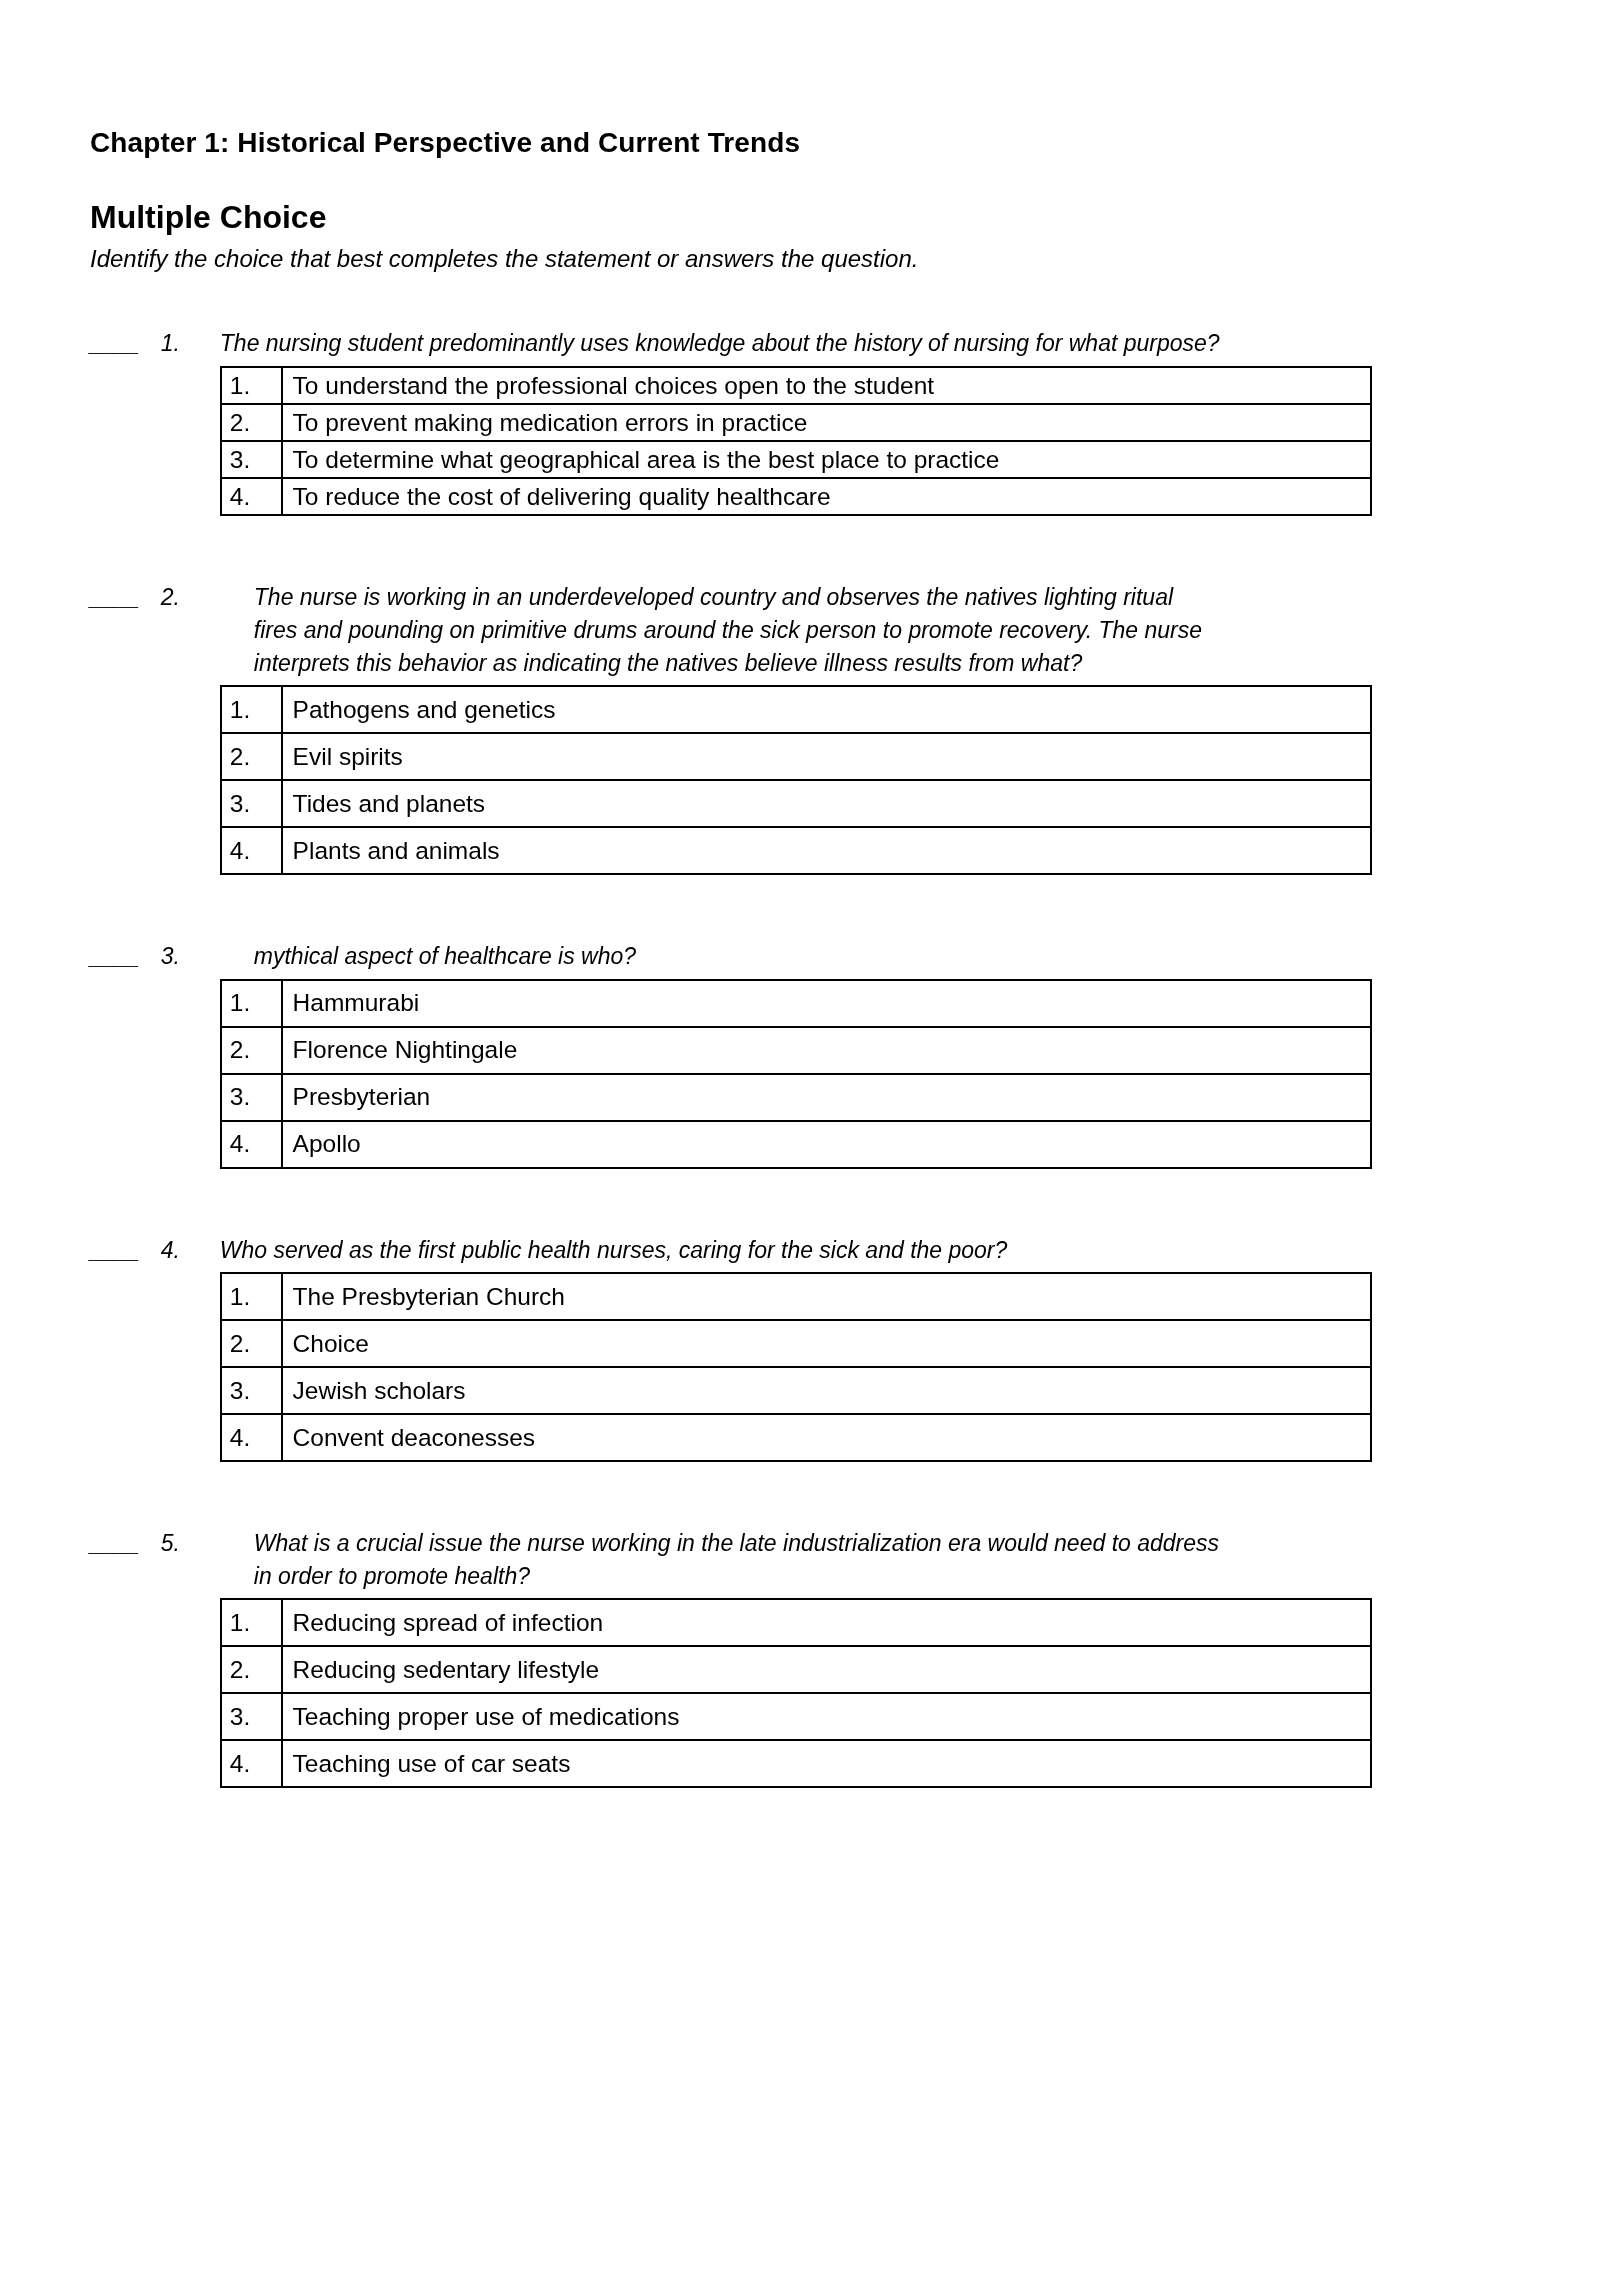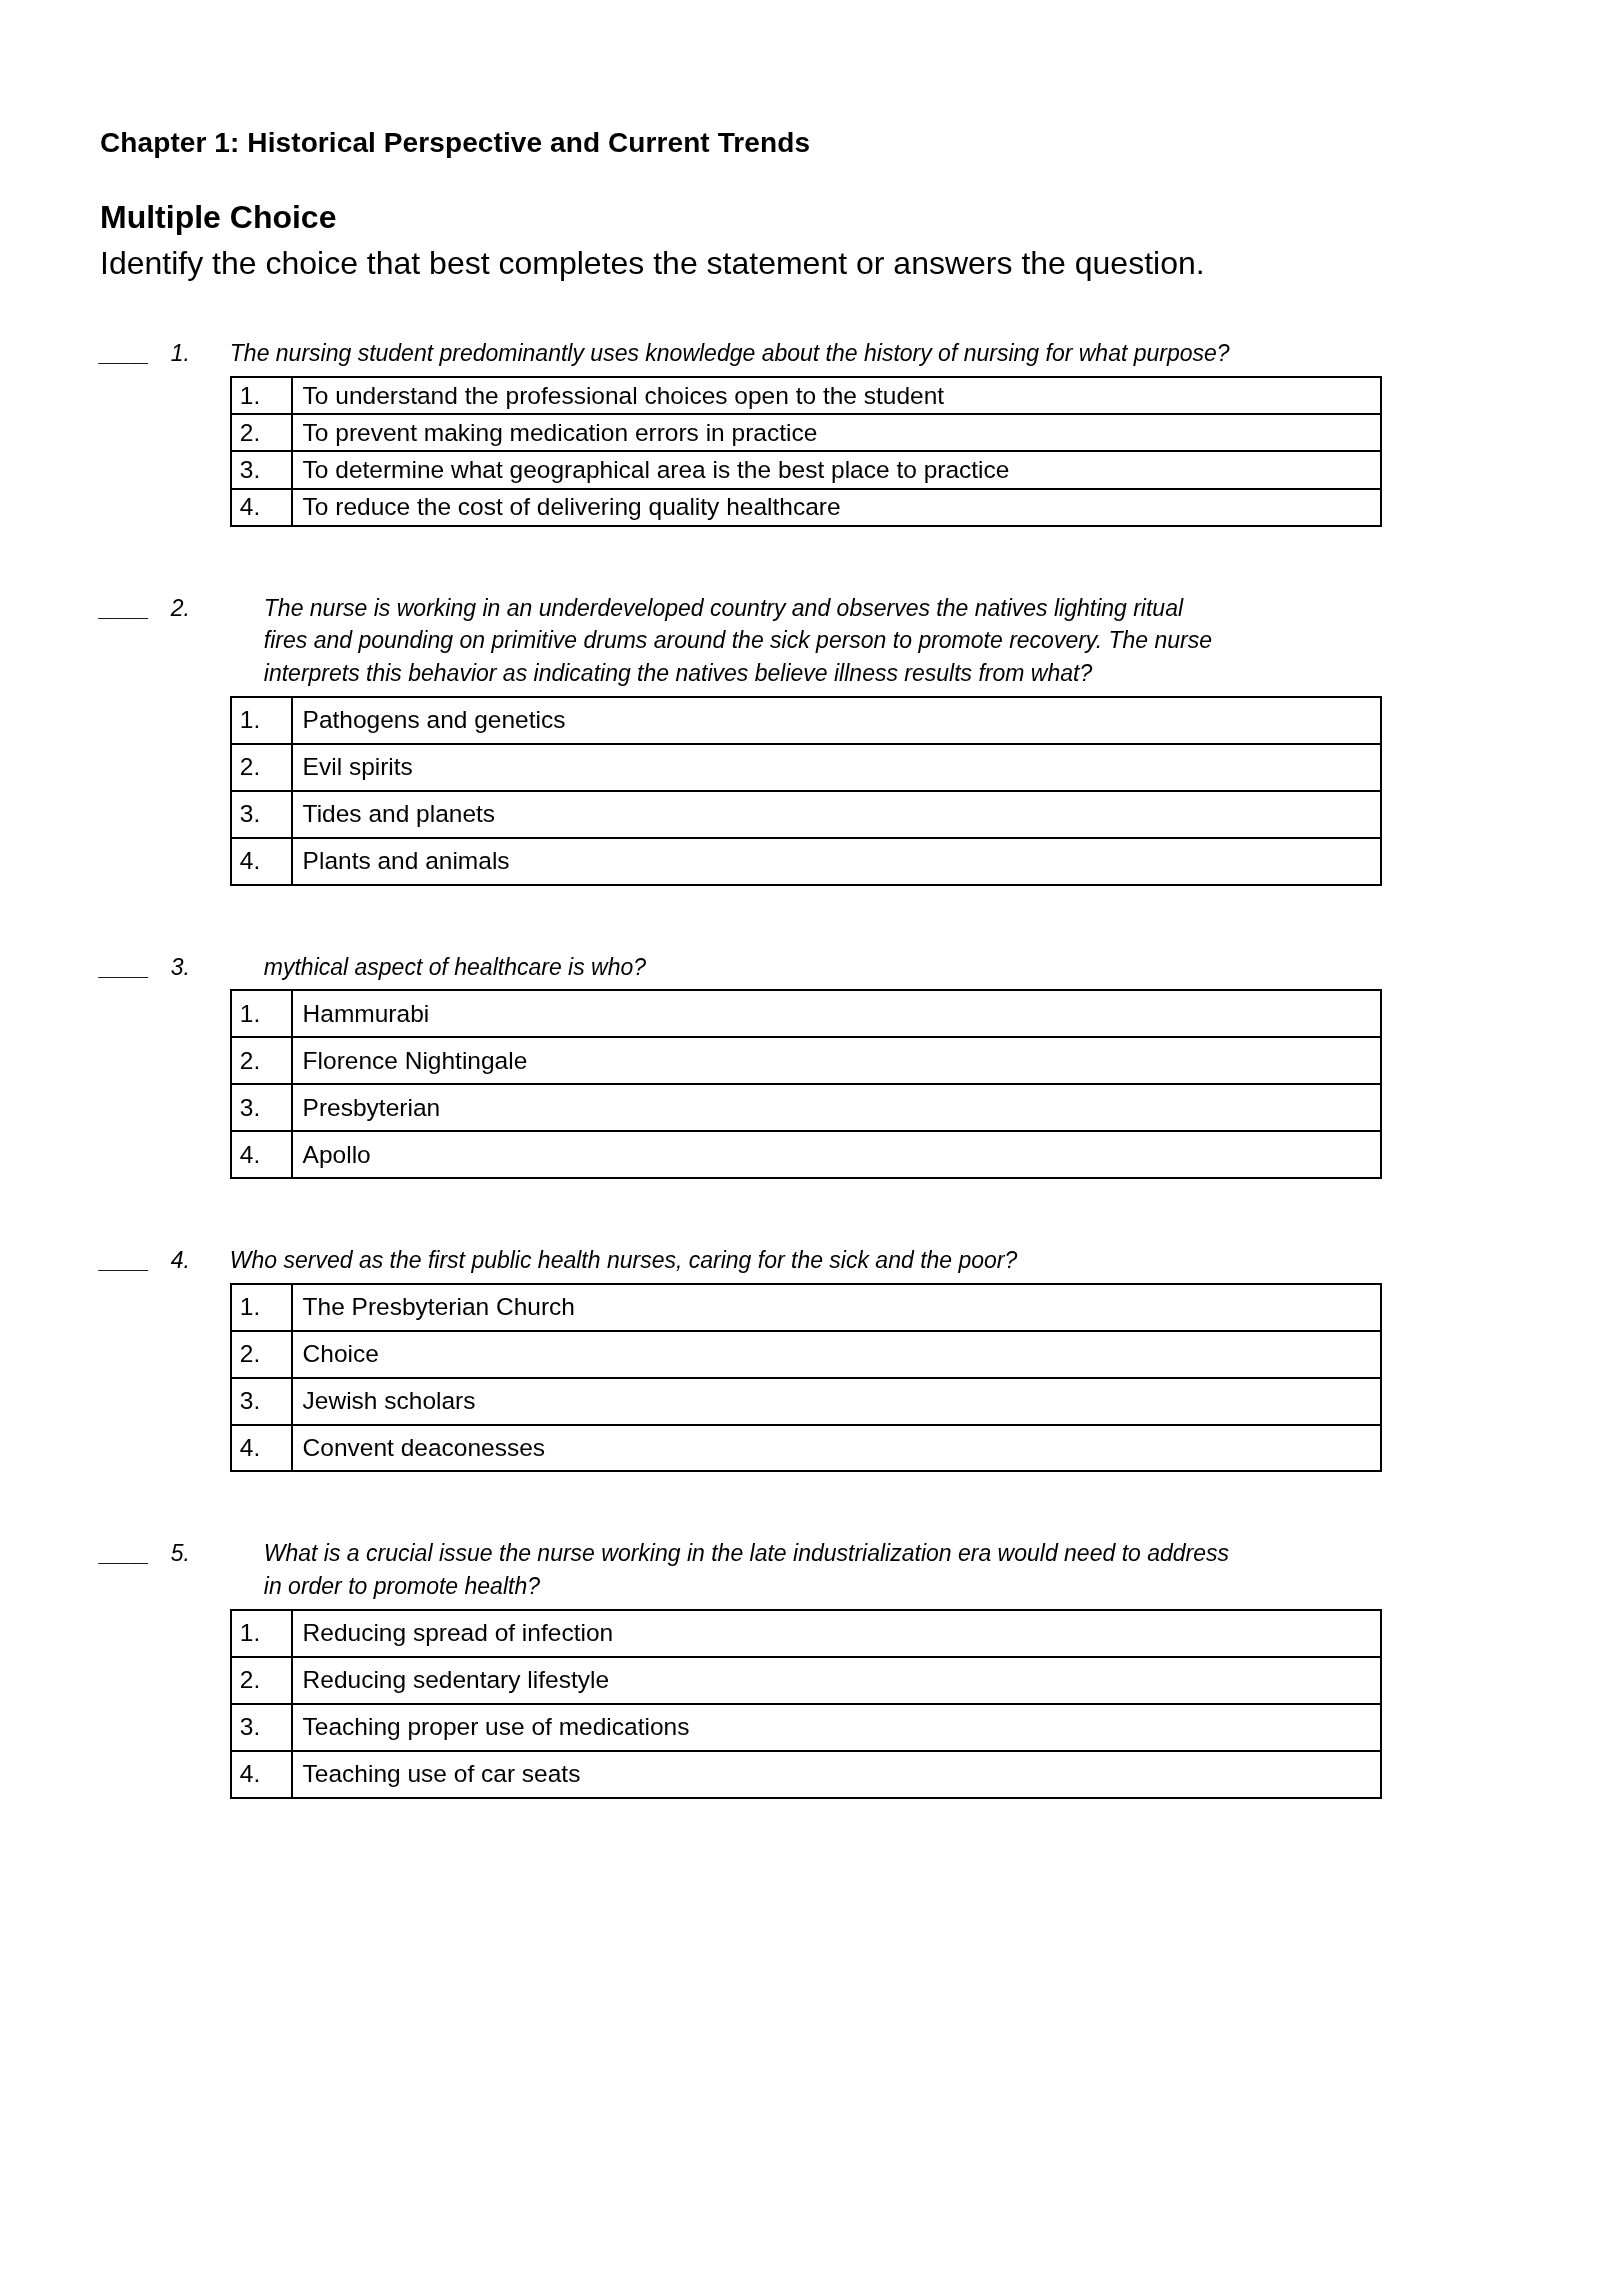--- a/index.html
+++ b/index.html
@@ -17,42 +17,43 @@
     position: relative;
     width: 1621px;
     height: 2293px;
     background: #ffffff;
     box-sizing: border-box;
     padding: 0;
     overflow: hidden;
   }
   .content {
     position: absolute;
-    left: 100px;
+    left: 90px;
     top: 125px;
     width: 1392px;
   }
 
   .doc-title {
     font-size: 28px;
     font-weight: bold;
     line-height: 1.25;
     letter-spacing: 0.1px;
     margin: 0 0 0 0;
   }
 
   .section-heading {
     font-size: 32px;
     font-weight: bold;
     line-height: 1.25;
     margin: 37px 0 0 0;
   }
 
   .instruction {
-    font-size: 32px;
+    font-size: 24px;
+    font-style: italic;
     line-height: 1.3;
     margin: 5.9px 0 0 0;
   }
 
   
   .question-block {
     margin-top: 53px;
   }
   .question-block.q-gap-large { margin-top: 65px; }
 

